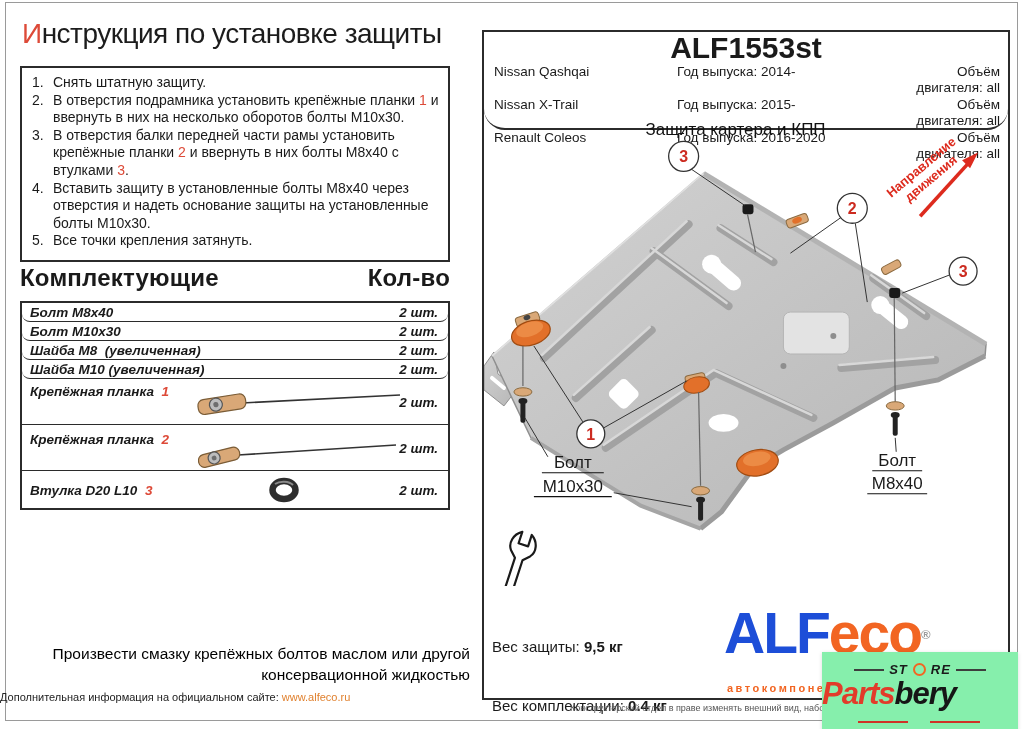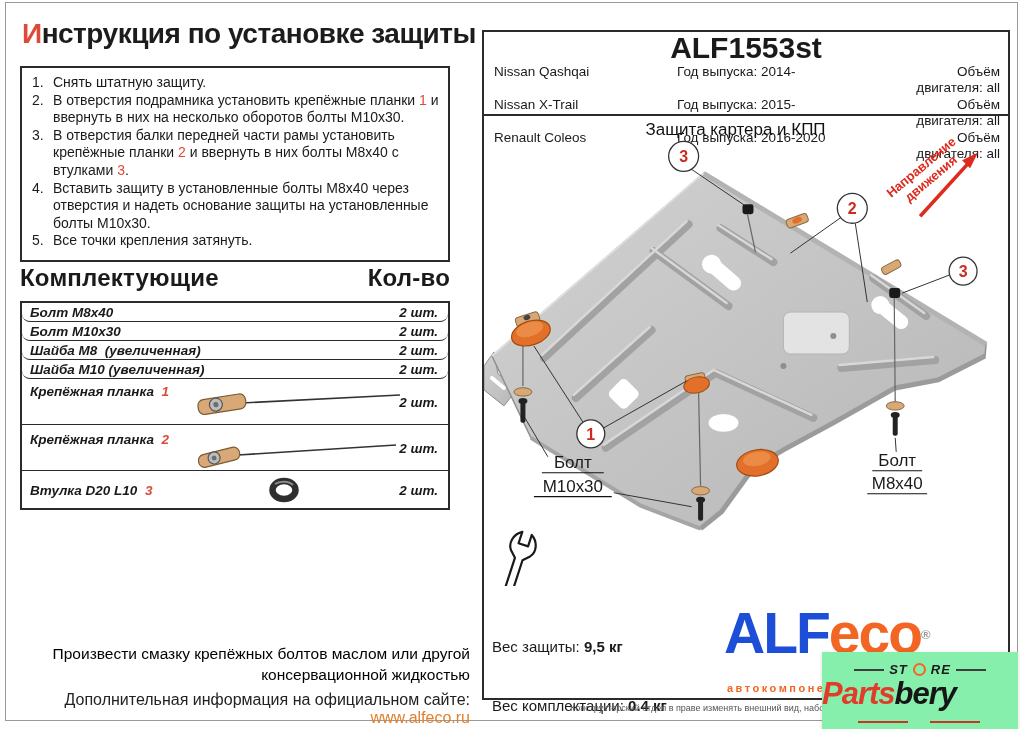--- a/index.html
+++ b/index.html
@@ -2,42 +2,42 @@
 <html><head>
 <meta charset="utf-8">
 <style>
   html,body{margin:0;padding:0;}
   body{width:1024px;height:729px;position:relative;background:#fff;overflow:hidden;
        font-family:"Liberation Sans",sans-serif;color:#1a1a1a;}
   .page-border{position:absolute;left:5px;top:2px;right:6px;bottom:8px;border:1px solid #9a9a9a;pointer-events:none;}
   .rd{color:#dd4a38;}
   
   .left{position:absolute;left:0;top:0;width:470px;height:729px;}
-  .doc-title{position:absolute;left:22px;top:18px;margin:0;font-size:28px;font-weight:700;letter-spacing:-.5px;color:#1c1c1c;white-space:nowrap;}
+  .doc-title{position:absolute;left:22px;top:18px;margin:0;font-size:28px;font-weight:400;letter-spacing:-.5px;color:#1c1c1c;white-space:nowrap;}
   .inst-box{position:absolute;left:20px;top:66px;width:430px;height:196px;border:2px solid #2b2b2b;box-sizing:border-box;padding:6px 8px 0 4px;}
   .inst-row{display:flex;font-size:14px;line-height:17.6px;}
   .inst-row .num{width:27px;flex:0 0 27px;padding-left:6px;box-sizing:border-box;}
   .inst-row .itext{flex:1;}
   .comp-head{position:absolute;left:20px;top:264px;width:430px;display:flex;justify-content:space-between;font-size:24px;font-weight:bold;letter-spacing:.2px;}
   .parts-table{position:absolute;left:20px;top:301px;width:430px;border:2px solid #2b2b2b;box-sizing:border-box;}
   .p-row{position:relative;border-bottom:1.5px solid #2b2b2b;box-sizing:border-box;}
   .p-row:last-child{border-bottom:none;}
   .p-row .pname{position:absolute;left:8px;top:50%;transform:translateY(-50%);font-size:13.5px;font-style:italic;font-weight:bold;white-space:pre;}
   .p-row .pqty{position:absolute;right:10px;top:50%;transform:translateY(-50%);font-size:13.5px;font-style:italic;font-weight:bold;}
   .p-row.h-s{height:19px;border-radius:8px;}
   .p-row.h-t{height:46px;}
   .p-row.h-l{height:37px;padding-left:42px;}
   .p-row .pname.top1{top:12px;} .p-row .pname.top2{top:14px;}
   .row-art{position:absolute;pointer-events:none;}
   .warning{position:absolute;left:0;top:643px;width:470px;text-align:right;color:#000000;font-size:15.5px;line-height:21px;}
-  .site-note{position:absolute;left:0;top:691px;width:470px;text-align:right;font-size:16px;color:#222;}
+  .site-note{position:absolute;left:0;top:691px;width:470px;text-align:left;font-size:11px;color:#222;}
   .site-note .link{color:#e0812f;text-decoration:none;cursor:pointer;}
   
   .right-panel{position:absolute;left:482px;top:30px;width:528px;height:670px;border:2px solid #2b2b2b;box-sizing:border-box;background:#fff;}
-  .rp-header{height:84px;border-bottom:2px solid #2b2b2b;box-sizing:border-box;}
+  .rp-header{height:98px;border-bottom:2px solid #2b2b2b;box-sizing:border-box;border-radius:21px;}
   .pn{text-align:center;font-size:30px;font-weight:bold;margin-top:0;line-height:32px;}
   .veh-row{display:grid;grid-template-columns:183px 210px 1fr;padding:0 8px 0 10px;font-size:13.5px;line-height:16.4px;}
   .veh-row .eng{text-align:right;}
   svg.diagram{position:absolute;left:0;top:84px;}
   .specs{position:absolute;left:8px;top:566px;font-size:15px;line-height:19.5px;white-space:pre;}
   .specs .val{font-weight:bold;}
   .alf-logo{position:absolute;left:240px;top:572px;font-size:57px;font-weight:bold;letter-spacing:-2px;line-height:58px;white-space:nowrap;}
   .alf-gray{color:#1d4ed8;} .alf-orange{color:#f26522;}
   .alf-reg{font-size:13px;color:#9a9a9a;vertical-align:top;position:relative;top:2px;letter-spacing:0;}
   .alf-tagline{position:absolute;left:243px;top:650px;font-size:11px;font-weight:bold;letter-spacing:2.5px;color:#f26522;}

